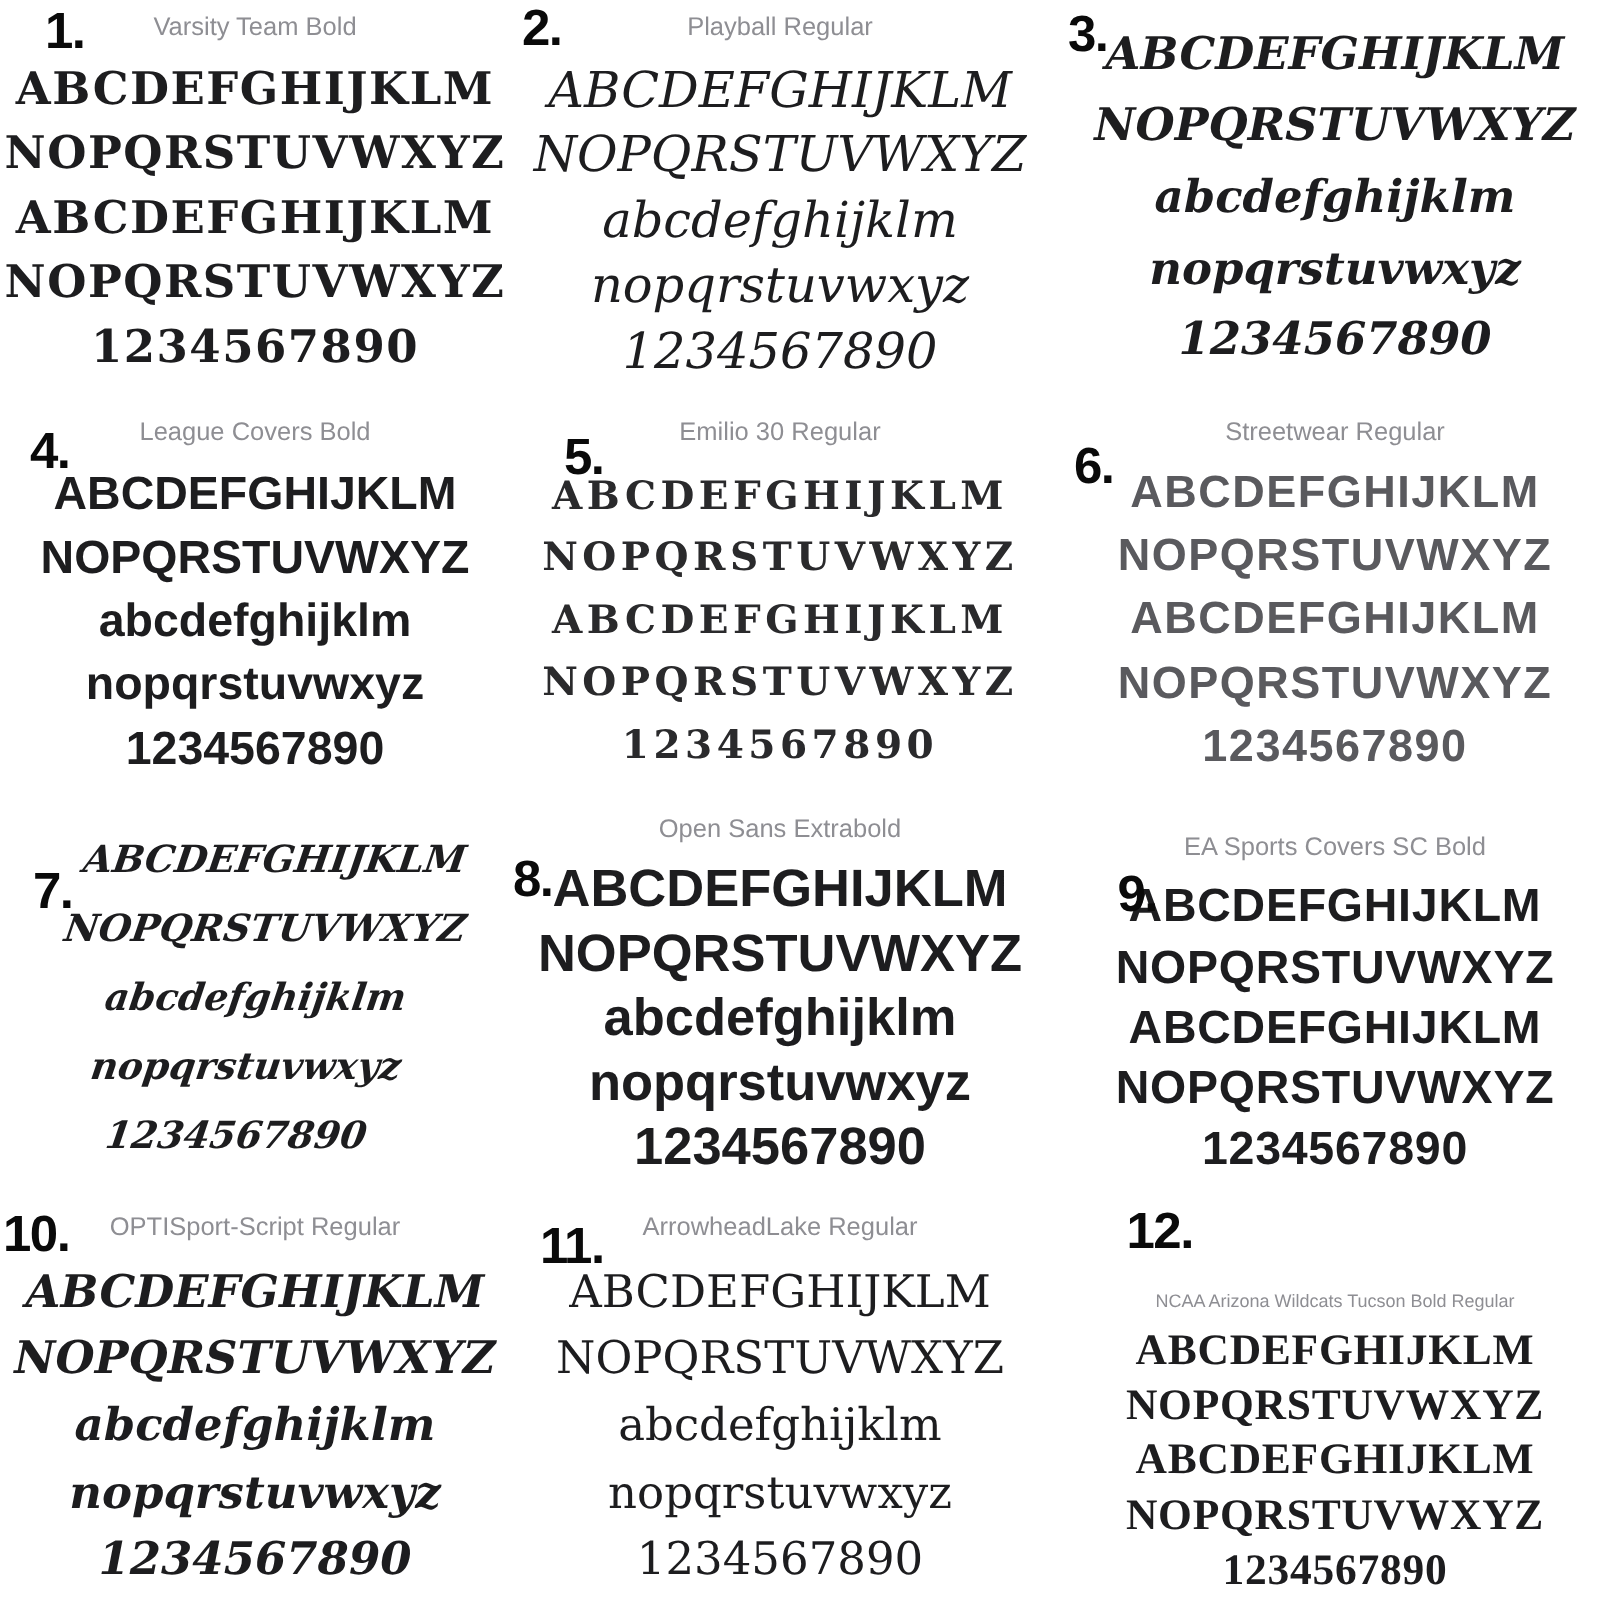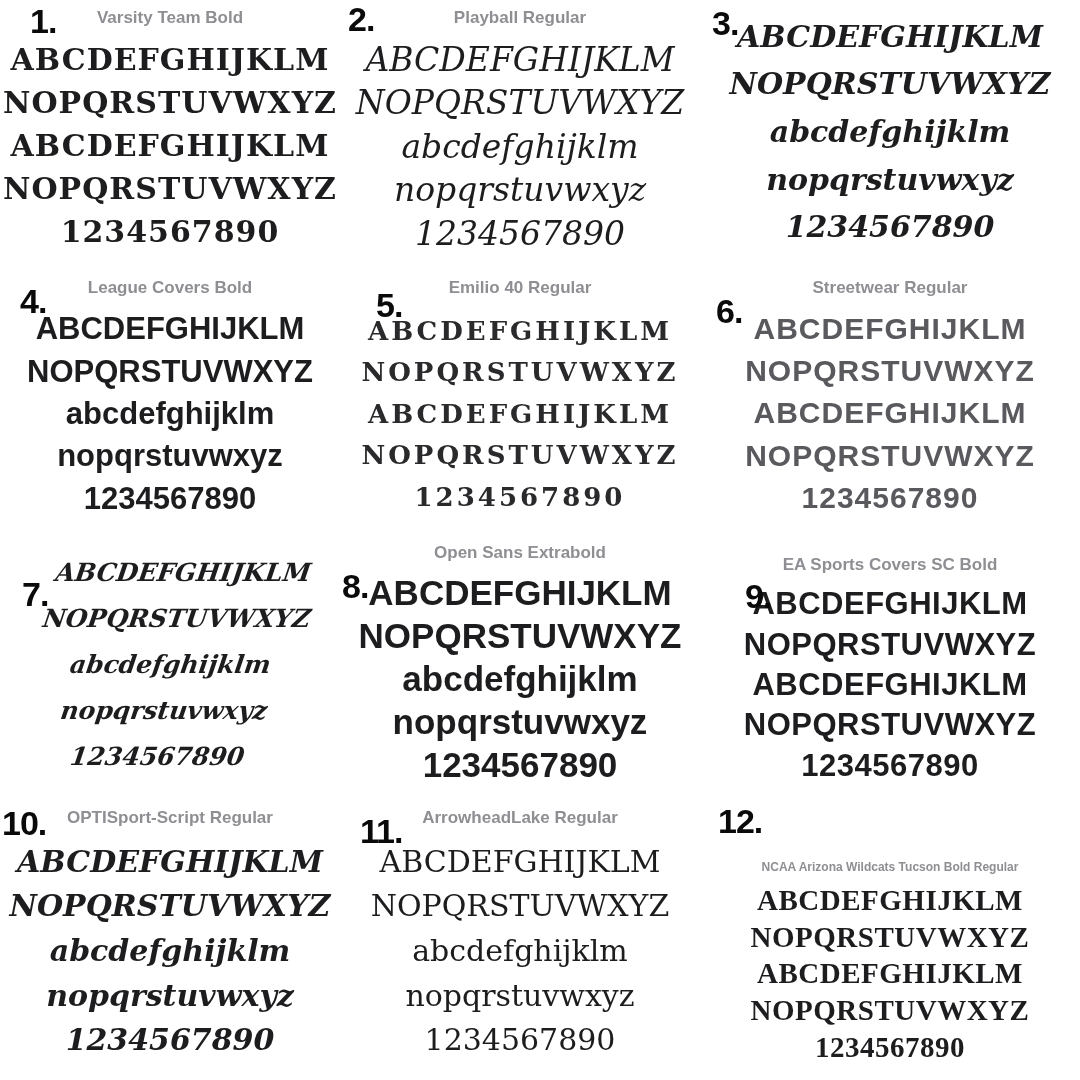--- a/index.html
+++ b/index.html
@@ -14,41 +14,40 @@
   .cell { position:relative; display:flex; flex-direction:column; overflow:hidden; }
   .num {
     position:absolute; z-index:2;
     font-family:"Liberation Sans", sans-serif; font-weight:bold;
     font-size:34px; color:#0a0a0a; letter-spacing:-1px;
   }
   .fname {
     font-family:"Liberation Sans", sans-serif;
     font-size:17px; color:#8e8e93; text-align:center; margin-top:8px; z-index:1;
     white-space:nowrap;
-    font-weight:bold;
   }
   .lines {
     flex:1; display:flex; flex-direction:column; justify-content:space-evenly;
     align-items:center; color:#1d1d1f; padding:4px 6px 10px;
   }
   .ln { white-space:nowrap; line-height:1; }
 
   
   .c1  .num { left:30px;  top:2px; }
   .c2  .num { left:8px;   top:0; }
   .c3  .num { left:12px;  top:4px; }
   .c4  .num { left:20px;  top:12px; }
   .c5  .num { left:36px;  top:16px; }
   .c6  .num { left:16px;  top:22px; }
   .c7  .num { left:22px;  top:40px; }
   .c8  .num { left:2px;   top:32px; }
   .c9  .num { left:45px;  top:42px; }
   .c10 .num { left:2px;   top:4px;text-align:right; }
   .c11 .num { left:20px;  top:12px; }
-  .c12 .num { left:18px;  top:2px; }
+  .c12 .num { left:51px;  top:2px; }
 
   .c9  .fname { margin-top:20px; }
   .c12 .fname { margin-top:60px; font-size:12px; }
 
   
   .f1  { font-family:"DejaVu Serif", serif; font-weight:700; font-size:30px; letter-spacing:1px; }
   .f2  { font-family:"DejaVu Serif", serif; font-style:italic; font-weight:400; font-size:33px; }
   .f3  { font-family:"DejaVu Serif", serif; font-style:italic; font-weight:700; font-size:30px; }
   .f4  { font-family:"Liberation Sans", sans-serif; font-weight:700; font-size:31px; }
   .f5  { font-family:"DejaVu Serif", serif; font-weight:700; font-size:26px; letter-spacing:3px; color:#2a2a2c; }
@@ -107,21 +106,21 @@
       <div class="ln">ABCDEFGHIJKLM</div>
       <div class="ln">NOPQRSTUVWXYZ</div>
       <div class="ln">abcdefghijklm</div>
       <div class="ln">nopqrstuvwxyz</div>
       <div class="ln">1234567890</div>
     </div>
   </div>
 
   <div class="cell c5">
     <div class="num">5.</div>
-    <div class="fname">Emilio 40 Regular</div>
+    <div class="fname">Emilio 30 Regular</div>
     <div class="lines f5">
       <div class="ln">ABCDEFGHIJKLM</div>
       <div class="ln">NOPQRSTUVWXYZ</div>
       <div class="ln">ABCDEFGHIJKLM</div>
       <div class="ln">NOPQRSTUVWXYZ</div>
       <div class="ln">1234567890</div>
     </div>
   </div>
 
   <div class="cell c6">

